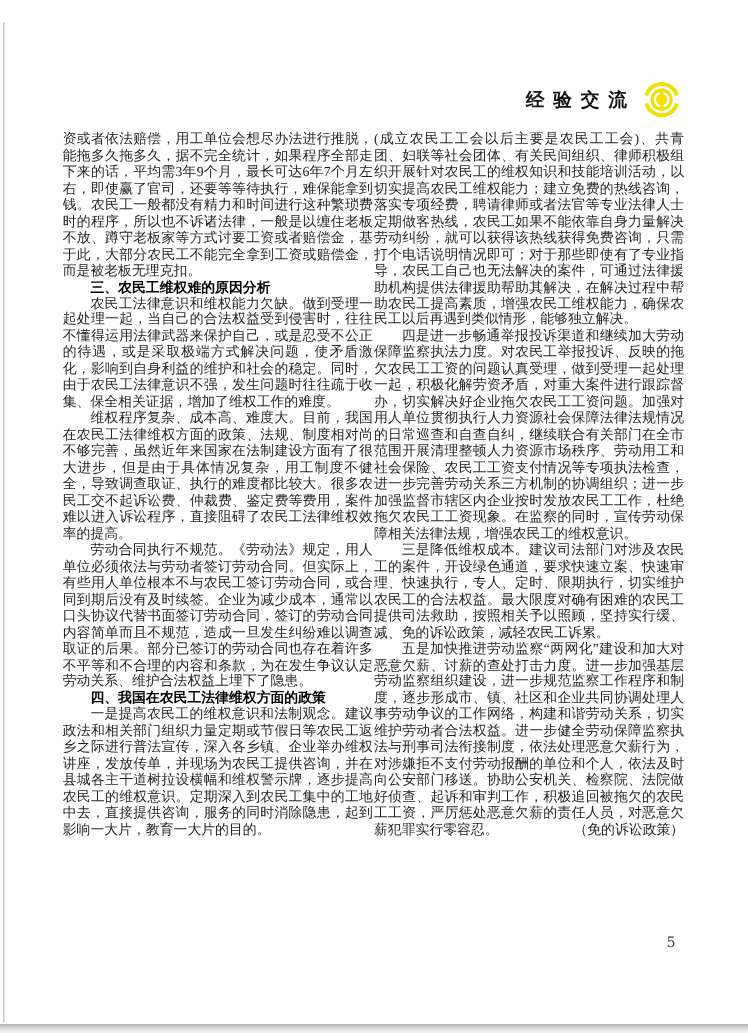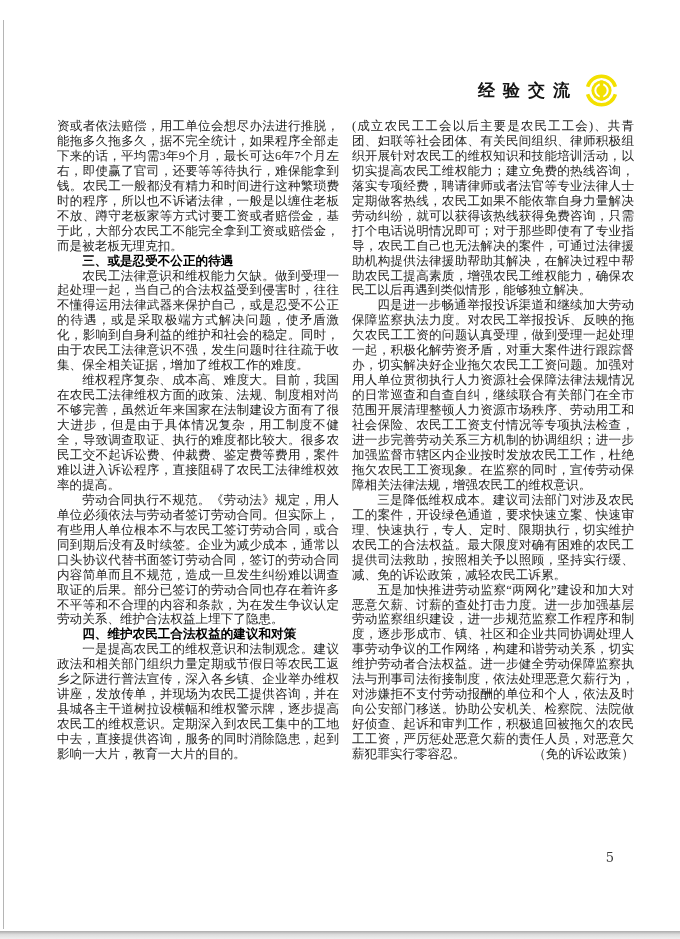--- a/index.html
+++ b/index.html
@@ -24,21 +24,21 @@
     display:flex;justify-content:flex-end;align-items:center;gap:5px;
   }
   .section-title{
     font-family:"Liberation Sans",sans-serif;
     font-weight:bold;font-size:17px;letter-spacing:8px;
     color:#141414;white-space:nowrap;
   }
   .logo{width:37px;height:37px;flex:0 0 auto;}
   .content{
     position:absolute;left:57px;top:119px;width:578px;
-    display:flex;gap:13px;
+    display:flex;gap:1px;
   }
   .col{
     width:282px;
     font-size:12.6px;line-height:14.95px;
     text-align:justify;text-justify:inter-ideograph;
   }
   .col p,.col h4{margin:0;padding:0;font-size:12.6px;}
   .para{text-indent:2em;}
   .continuation{text-indent:0;}
   .heading{
@@ -68,25 +68,25 @@
         <circle class="logo-fill" cx="18" cy="18" r="9.8" fill="#F3E000"></circle>
         <circle cx="18" cy="18" r="6" fill="none" stroke="#ffffff" stroke-width="2"></circle>
         <rect class="logo-fill" x="16.3" y="8.2" width="3.4" height="19.6" fill="#F3E000"></rect>
       </svg>
     </span>
   </div>
 
   <div class="content">
     <div class="col">
         <p class="continuation">资或者依法赔偿，用工单位会想尽办法进行推脱，能拖多久拖多久，据不完全统计，如果程序全部走下来的话，平均需3年9个月，最长可达6年7个月左右，即使赢了官司，还要等等待执行，难保能拿到钱。农民工一般都没有精力和时间进行这种繁琐费时的程序，所以也不诉诸法律，一般是以缠住老板不放、蹲守老板家等方式讨要工资或者赔偿金，基于此，大部分农民工不能完全拿到工资或赔偿金，而是被老板无理克扣。</p>
-        <h4 class="heading">三、或是忍受不公正的待遇</h4>
+        <h4 class="heading">三、农民工维权难的原因分析</h4>
         <p class="para">农民工法律意识和维权能力欠缺。做到受理一起处理一起，当自己的合法权益受到侵害时，往往不懂得运用法律武器来保护自己，或是忍受不公正的待遇，或是采取极端方式解决问题，使矛盾激化，影响到自身利益的维护和社会的稳定。同时，由于农民工法律意识不强，发生问题时往往疏于收集、保全相关证据，增加了维权工作的难度。</p>
         <p class="para">维权程序复杂、成本高、难度大。目前，我国在农民工法律维权方面的政策、法规、制度相对尚不够完善，虽然近年来国家在法制建设方面有了很大进步，但是由于具体情况复杂，用工制度不健全，导致调查取证、执行的难度都比较大。很多农民工交不起诉讼费、仲裁费、鉴定费等费用，案件难以进入诉讼程序，直接阻碍了农民工法律维权效率的提高。</p>
         <p class="para">劳动合同执行不规范。《劳动法》规定，用人单位必须依法与劳动者签订劳动合同。但实际上，有些用人单位根本不与农民工签订劳动合同，或合同到期后没有及时续签。企业为减少成本，通常以口头协议代替书面签订劳动合同，签订的劳动合同内容简单而且不规范，造成一旦发生纠纷难以调查取证的后果。部分已签订的劳动合同也存在着许多不平等和不合理的内容和条款，为在发生争议认定劳动关系、维护合法权益上埋下了隐患。</p>
-        <h4 class="heading">四、维护农民工合法权益的建议和对策</h4>
+        <h4 class="heading">四、我国在农民工法律维权方面的政策</h4>
         <p class="para">一是提高农民工的维权意识和法制观念。建议政法和相关部门组织力量定期或节假日等农民工返乡之际进行普法宣传，深入各乡镇、企业举办维权讲座，发放传单，并现场为农民工提供咨询，并在县城各主干道树拉设横幅和维权警示牌，逐步提高农民工的维权意识。定期深入到农民工集中的工地中去，直接提供咨询，服务的同时消除隐患，起到影响一大片，教育一大片的目的。</p>
       </div>
     <div class="col">
         <p class="continuation">(成立农民工工会以后主要是农民工工会)、共青团、妇联等社会团体、有关民间组织、律师积极组织开展针对农民工的维权知识和技能培训活动，以切实提高农民工维权能力；建立免费的热线咨询，落实专项经费，聘请律师或者法官等专业法律人士定期做客热线，农民工如果不能依靠自身力量解决劳动纠纷，就可以获得该热线获得免费咨询，只需打个电话说明情况即可；对于那些即使有了专业指导，农民工自己也无法解决的案件，可通过法律援助机构提供法律援助帮助其解决，在解决过程中帮助农民工提高素质，增强农民工维权能力，确保农民工以后再遇到类似情形，能够独立解决。</p>
         <p class="para">四是进一步畅通举报投诉渠道和继续加大劳动保障监察执法力度。对农民工举报投诉、反映的拖欠农民工工资的问题认真受理，做到受理一起处理一起，积极化解劳资矛盾，对重大案件进行跟踪督办，切实解决好企业拖欠农民工工资问题。加强对用人单位贯彻执行人力资源社会保障法律法规情况的日常巡查和自查自纠，继续联合有关部门在全市范围开展清理整顿人力资源市场秩序、劳动用工和社会保险、农民工工资支付情况等专项执法检查，进一步完善劳动关系三方机制的协调组织；进一步加强监督市辖区内企业按时发放农民工工作，杜绝拖欠农民工工资现象。在监察的同时，宣传劳动保障相关法律法规，增强农民工的维权意识。</p>
         <p class="para">三是降低维权成本。建议司法部门对涉及农民工的案件，开设绿色通道，要求快速立案、快速审理、快速执行，专人、定时、限期执行，切实维护农民工的合法权益。最大限度对确有困难的农民工提供司法救助，按照相关予以照顾，坚持实行缓、减、免的诉讼政策，减轻农民工诉累。</p>
         <p class="para">五是加快推进劳动监察“两网化”建设和加大对恶意欠薪、讨薪的查处打击力度。进一步加强基层劳动监察组织建设，进一步规范监察工作程序和制度，逐步形成市、镇、社区和企业共同协调处理人事劳动争议的工作网络，构建和谐劳动关系，切实维护劳动者合法权益。进一步健全劳动保障监察执法与刑事司法衔接制度，依法处理恶意欠薪行为，对涉嫌拒不支付劳动报酬的单位和个人，依法及时向公安部门移送。协助公安机关、检察院、法院做好侦查、起诉和审判工作，积极追回被拖欠的农民工工资，严厉惩处恶意欠薪的责任人员，对恶意欠薪犯罪实行零容忍。<span class="attribution">（免的诉讼政策）</span></p>
       </div>
   </div>
 

